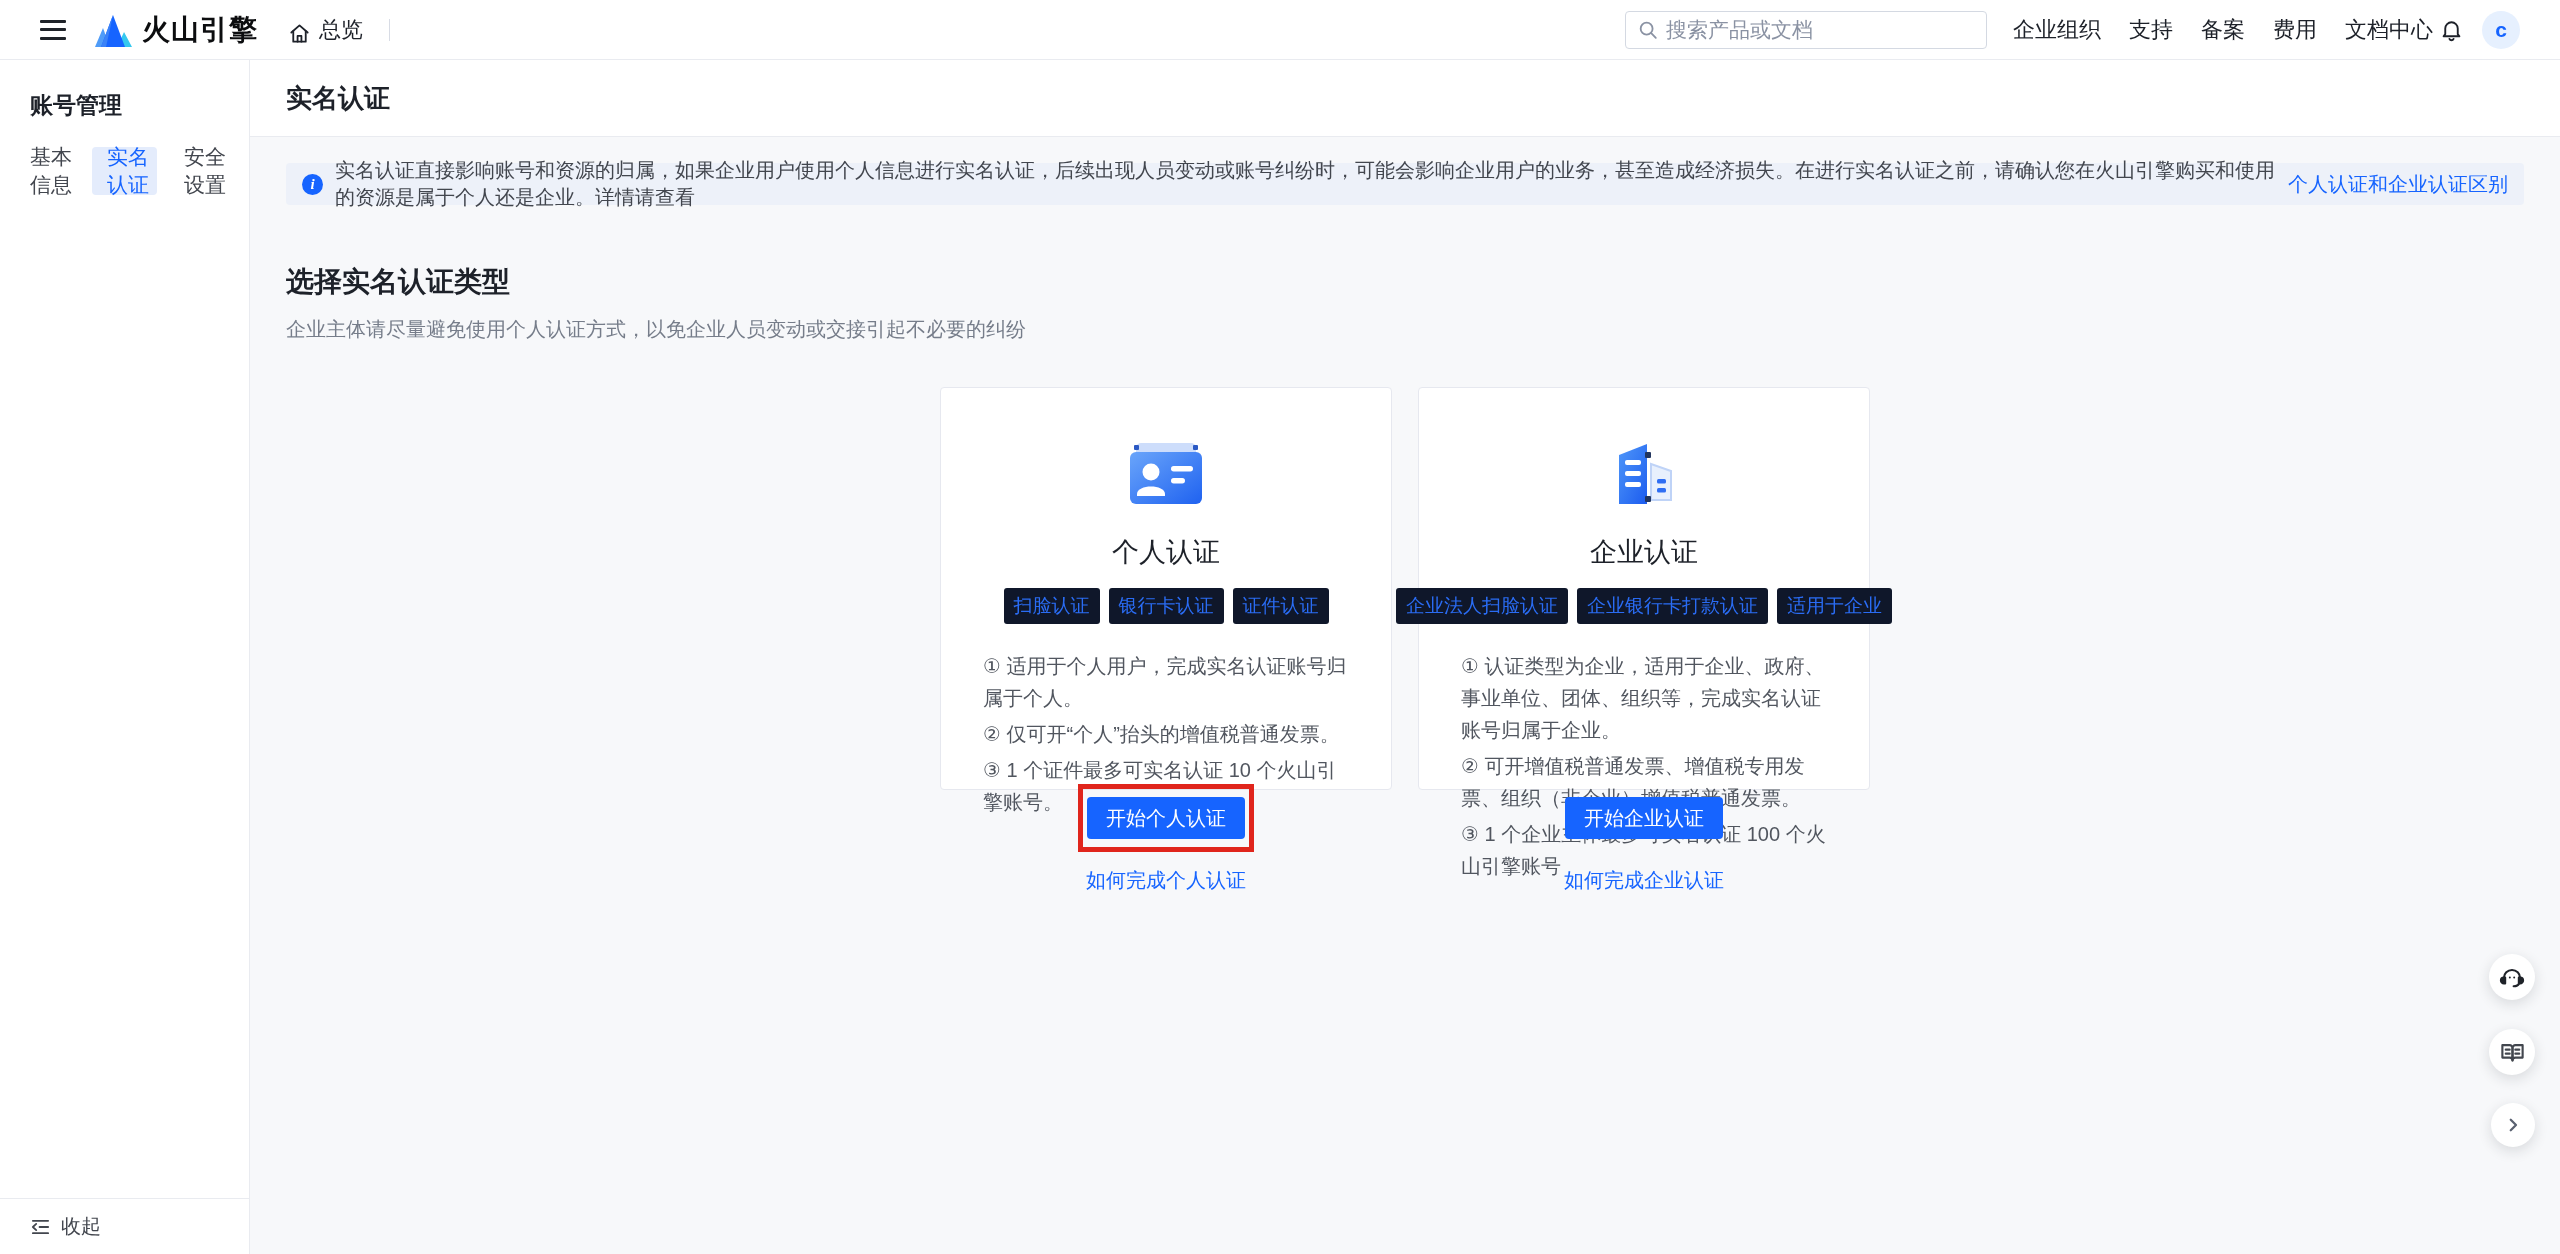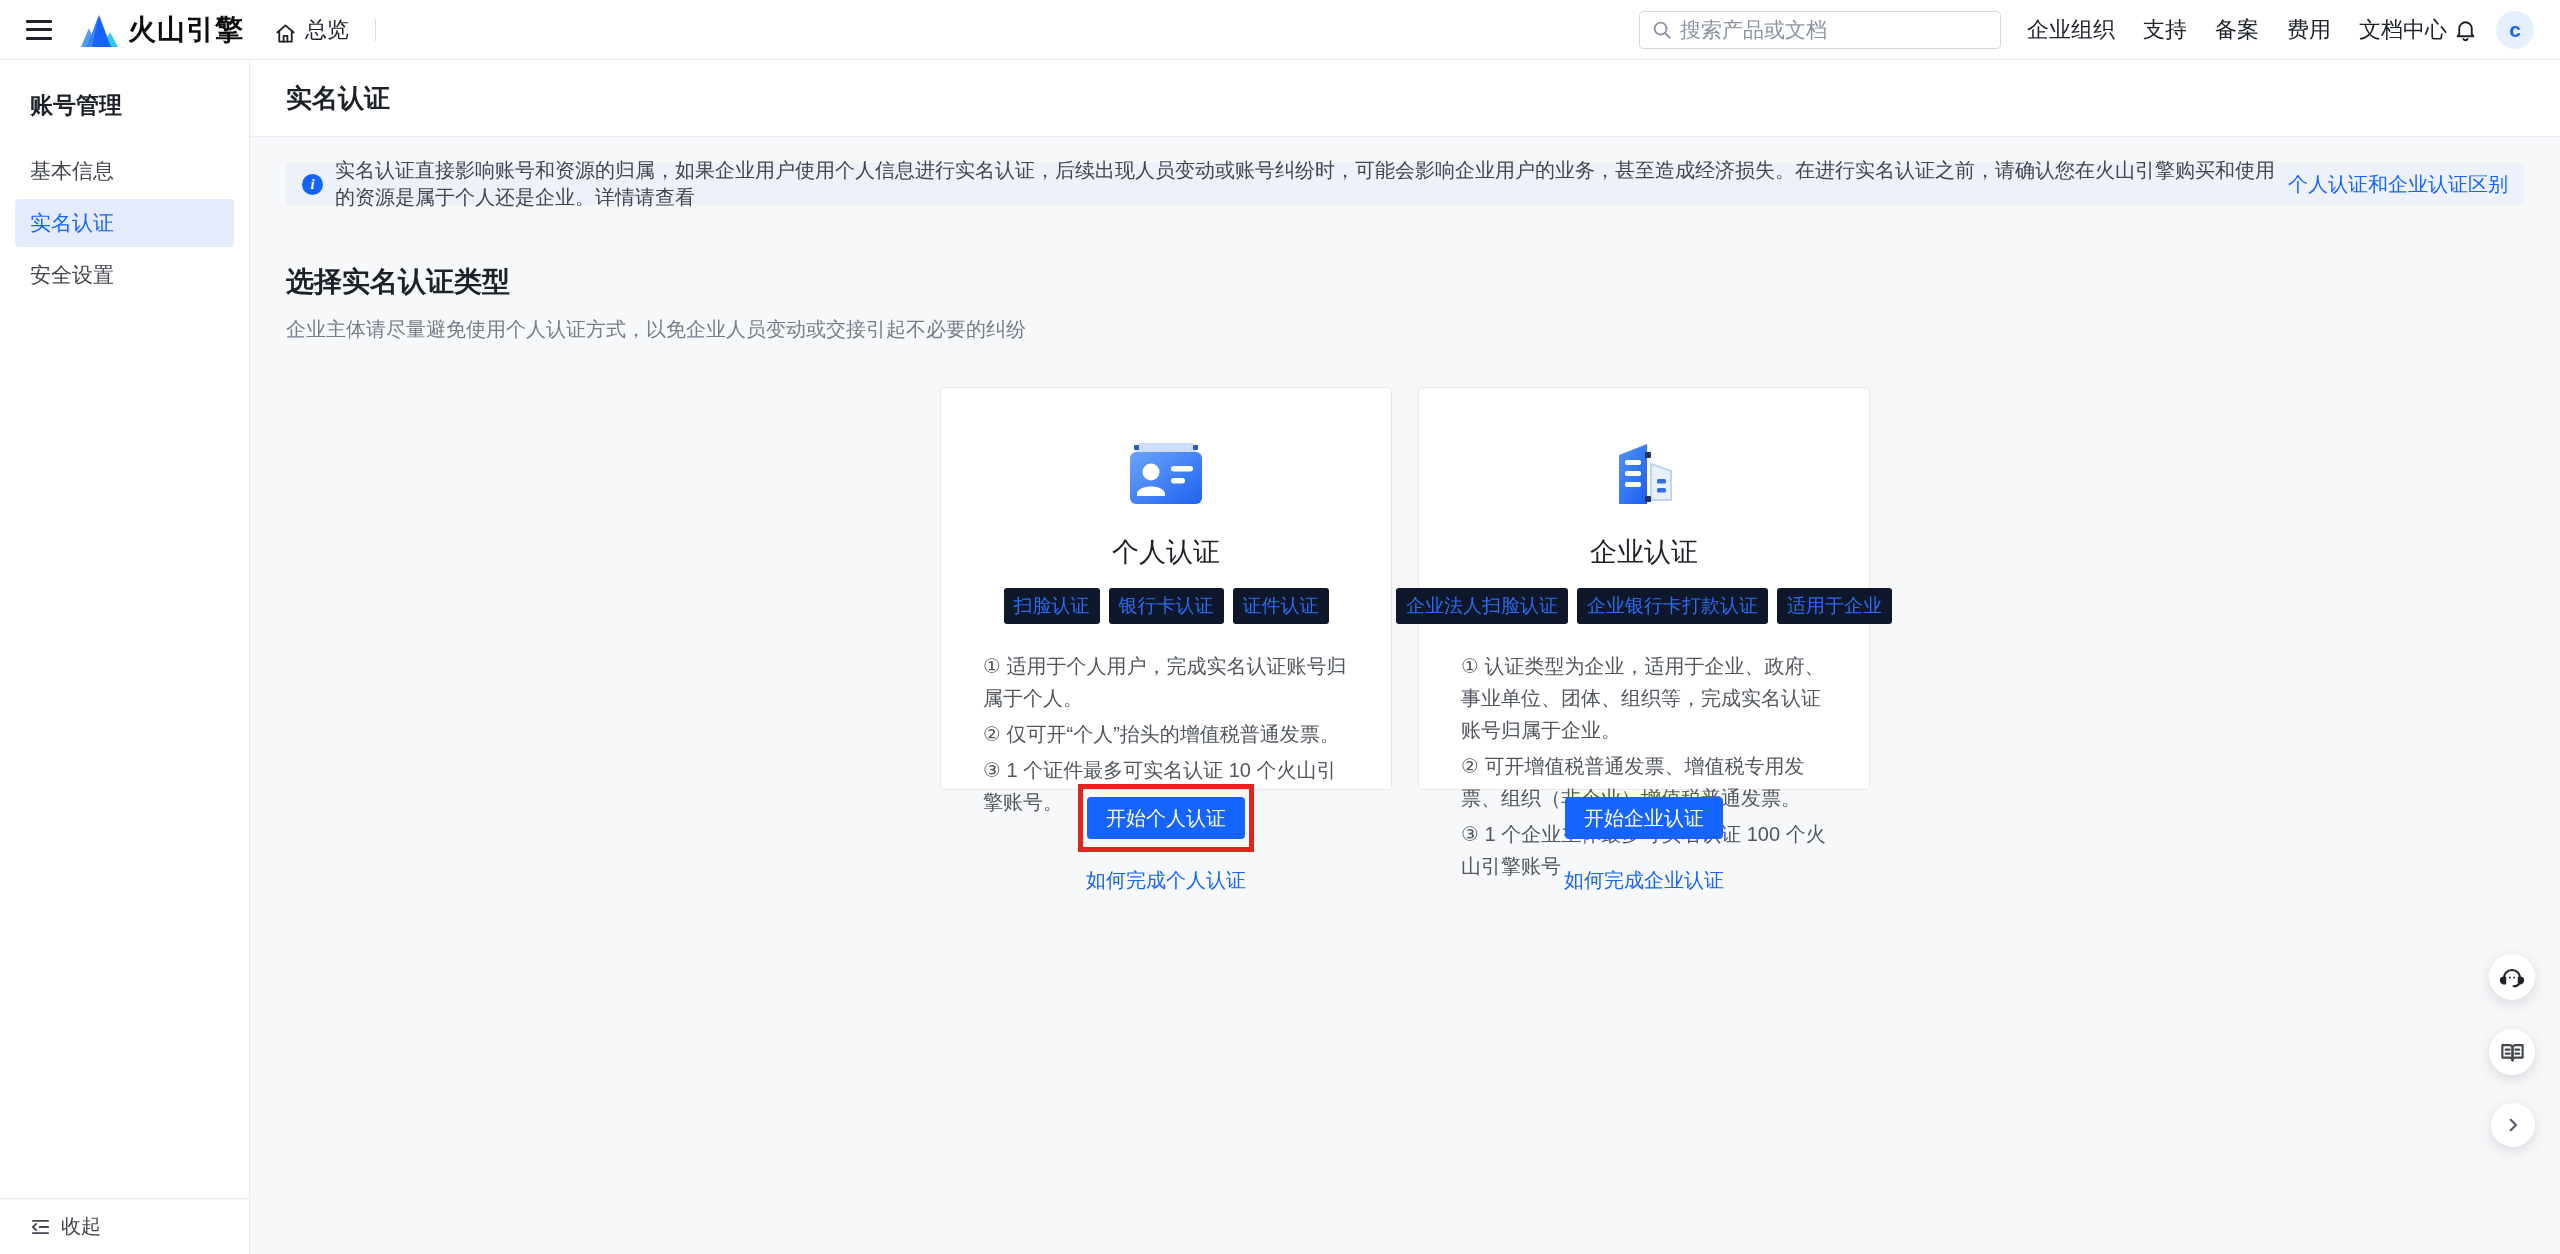--- a/index.html
+++ b/index.html
@@ -1,21 +1,21 @@
 <!DOCTYPE html>
 <html><head>
 <meta charset="utf-8">
 <style>
   * { margin:0; padding:0; box-sizing:border-box; }
   html,body { width:2560px; height:1254px; overflow:hidden; background:#fff;
     font-family:"Liberation Sans","DejaVu Sans",sans-serif; color:#1d2129; }
 
   
   .navbar { position:absolute; top:0; left:0; width:2560px; height:60px; background:#fff;
-    border-bottom:1px solid #e9ebf0; display:flex; align-items:center; padding:0 26px; z-index:30; }
+    border-bottom:1px solid #e9ebf0; display:flex; align-items:center; padding:0 40px; z-index:30; }
   .hamburger { width:26px; height:20px; display:flex; flex-direction:column; justify-content:space-between; cursor:pointer; margin-right:28px; }
   .hamburger span { display:block; height:3px; background:#1f2329; border-radius:1px; }
   .brand { display:flex; align-items:center; gap:10px; }
   .brand-name { font-size:28px; font-weight:800; color:#0c0d0f; letter-spacing:1px; }
   .nav-overview { display:flex; align-items:flex-end; gap:8px; margin-left:30px; font-size:22px; color:#1d2129; cursor:pointer; }
   .nav-divider { width:1px; height:22px; background:#d8dce5; margin-left:26px; }
   .search-wrap { margin-left:auto; position:relative; }
   .search-input { width:362px; height:38px; border:1px solid #d4d9e2; border-radius:4px;
     padding:0 12px 0 40px; font-size:21px; color:#1d2129; outline:none; background:#fff; }
   .search-input::placeholder { color:#8a92a3; }
@@ -23,21 +23,21 @@
   .nav-links { display:flex; align-items:center; gap:28px; margin-left:26px; font-size:22px; }
   .nav-link { cursor:pointer; white-space:nowrap; }
   .bell { margin-left:6px; cursor:pointer; display:flex; align-items:center; }
   .avatar { width:38px; height:38px; border-radius:50%; background:#e6f0fe; color:#1664ff;
     font-size:21px; font-weight:700; display:flex; align-items:center; justify-content:center; margin-left:18px; cursor:pointer; }
 
   
   .sidebar { position:absolute; top:60px; left:0; bottom:0; width:250px; background:#fff;
     border-right:1px solid #e9ebf0; z-index:20; }
   .sidebar-title { padding:30px 16px 26px 30px; font-size:23px; font-weight:600; color:#1d2129; }
-  .menu { display:flex; flex-direction:column; gap:4px; padding:0 15px; }
+  .menu { display:flex; flex-direction:row; gap:12px; padding:0 15px; }
   .menu-item { height:48px; display:flex; align-items:center; padding-left:15px; font-size:21px;
     color:#42464e; border-radius:4px; cursor:pointer; }
   .menu-item.active { background:#e4ecfc; color:#1664ff; }
   .collapse-row { position:absolute; bottom:0; left:0; width:100%; height:56px; border-top:1px solid #e9ebf0;
     display:flex; align-items:center; gap:10px; padding-left:30px; font-size:20px; color:#42464e; cursor:pointer; background:#fff; }
 
   
   .main { position:absolute; top:60px; left:250px; right:0; bottom:0; background:#f7f8fa; overflow:hidden; }
   .page-header { height:77px; background:#fff; border-bottom:1px solid #e9ebf0; display:flex; align-items:center; padding-left:36px; }
   .page-title { font-size:26px; font-weight:600; color:#1d2129; }

